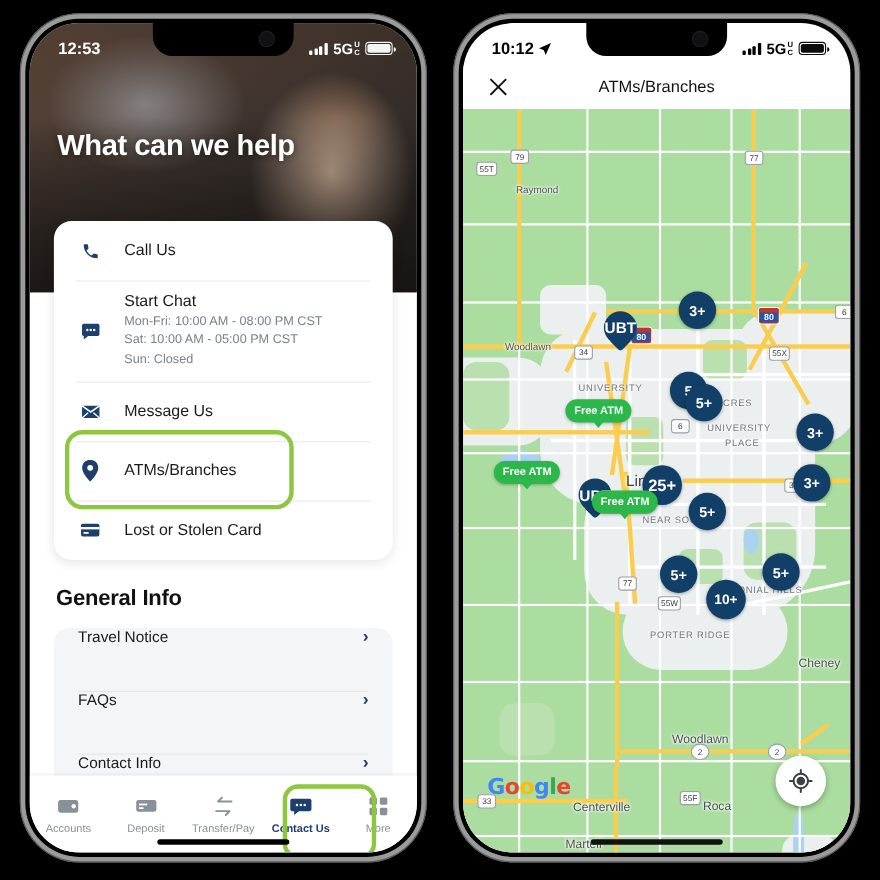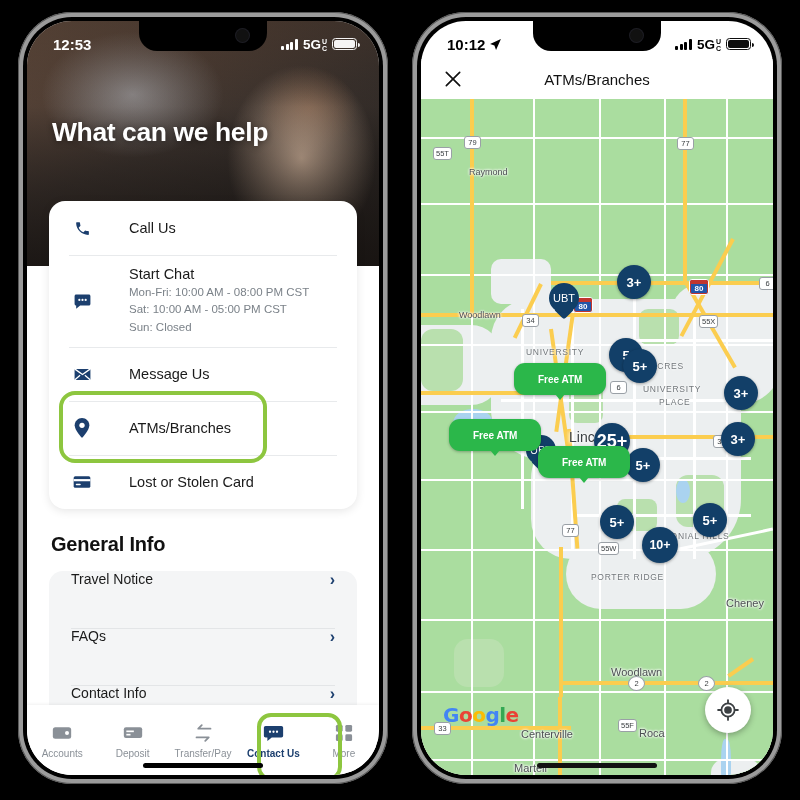--- a/index.html
+++ b/index.html
@@ -59,21 +59,21 @@
   .hero-bg::after{ content:""; position:absolute; inset:0;
       background:linear-gradient(180deg, rgba(20,16,14,.30) 0%, rgba(20,16,14,.10) 35%,
                  rgba(20,16,14,.45) 72%, rgba(20,16,14,.72) 100%); }
   .hero-title{ position:absolute; left:25px; top:96px; z-index:5; color:#fff;
                font-size:26.5px; font-weight:bold; line-height:1.18;
                letter-spacing:-.4px; text-shadow:0 1px 6px rgba(0,0,0,.45); }
 
   .card{ position:absolute; left:22px; right:22px; top:180px; background:#fff;
          border-radius:16px; z-index:8; box-shadow:0 2px 10px rgba(0,0,0,.10);
          overflow:hidden; }
-  .row{ display:flex; align-items:center; gap:34px; padding:0 20px;
+  .row{ display:flex; align-items:center; gap:18px; padding:0 20px;
         min-height:54px; position:relative; }
   .row + .row::before{ content:""; position:absolute; left:20px; right:20px; top:0;
                        height:1px; background:#e8eaec; }
   .row-ic{ width:26px; flex:0 0 26px; display:flex; align-items:center;
            justify-content:center; color:#1c3f6e; }
   .row-txt{ font-size:14.5px; color:#1a1a1a; }
   .row-title{ font-size:14.5px; color:#1a1a1a; margin-bottom:2px; }
   .row-sub{ font-size:11.5px; color:#7b8289; line-height:1.52; }
   .row-chat{ padding-top:11px; padding-bottom:11px; align-items:center; }
 
@@ -133,25 +133,25 @@
         padding-bottom:1px; box-shadow:0 0 0 1px #c1352e inset; }
   .i80::before{ content:""; position:absolute; top:0; left:0; right:0; height:4px;
                 background:#c1352e; border-radius:2px 2px 0 0; }
 
   .pin{ position:absolute; border-radius:50%; background:#123f68; color:#fff;
         display:flex; align-items:center; justify-content:center; font-weight:bold;
         box-shadow:0 1px 3px rgba(0,0,0,.35); }
   .pin-drop{ position:absolute; width:30px; height:40px; }
   .pin-drop .head{ position:absolute; top:0; left:0; width:30px; height:30px;
       border-radius:50% 50% 50% 50%; background:#123f68; display:flex;
-      align-items:center; justify-content:center; color:#fff; font-weight:normal;
-      font-size:11px; }
+      align-items:center; justify-content:center; color:#fff; font-weight:bold;
+      font-size:14px; }
   .pin-drop .tail{ position:absolute; top:21px; left:50%; transform:translateX(-50%) rotate(45deg);
       width:13px; height:13px; background:#123f68; border-radius:0 0 3px 0; }
-  .atmtag{ position:absolute; height:32px; padding:0 24px; border-radius:11px;
+  .atmtag{ position:absolute; height:21px; padding:0 8px; border-radius:11px;
            background:#2bb74a; color:#fff; font-size:10px; font-weight:bold;
            display:flex; align-items:center; box-shadow:0 1px 3px rgba(0,0,0,.28); }
   .atmtag::after{ content:""; position:absolute; bottom:-5px; left:50%;
                   transform:translateX(-50%); width:0; height:0;
                   border-left:5px solid transparent; border-right:5px solid transparent;
                   border-top:6px solid #2bb74a; }
   .glogo{ position:absolute; left:22px; bottom:48px; font-size:20px; font-weight:bold;
           letter-spacing:-.5px; font-family:"DejaVu Sans", sans-serif; }
   .glogo span:nth-child(1){color:#4285f4} .glogo span:nth-child(2){color:#ea4335}
   .glogo span:nth-child(3){color:#fbbc05} .glogo span:nth-child(4){color:#4285f4}
@@ -490,21 +490,21 @@
         <div class="pin-drop" style="left:105px;top:336px">
           <div class="tail"></div>
           <div class="head">UBT</div>
         </div>
 
         <div class="pin" style="left:196px;top:166px;width:34px;height:34px;font-size:13px">3+</div>
         <div class="pin" style="left:188px;top:239px;width:34px;height:34px;font-size:13px">5</div>
         <div class="pin" style="left:202px;top:250px;width:34px;height:34px;font-size:13px">5+</div>
         <div class="pin" style="left:303px;top:277px;width:34px;height:34px;font-size:13px">3+</div>
         <div class="pin" style="left:300px;top:323px;width:34px;height:34px;font-size:13px">3+</div>
-        <div class="pin" style="left:173px;top:324px;width:36px;height:36px;font-size:18px">25+</div>
+        <div class="pin" style="left:163px;top:324px;width:36px;height:36px;font-size:15px">25+</div>
         <div class="pin" style="left:205px;top:349px;width:34px;height:34px;font-size:13px">5+</div>
         <div class="pin" style="left:179px;top:406px;width:34px;height:34px;font-size:13px">5+</div>
         <div class="pin" style="left:221px;top:428px;width:36px;height:36px;font-size:12.5px">10+</div>
         <div class="pin" style="left:272px;top:404px;width:34px;height:34px;font-size:13px">5+</div>
 
         <div class="atmtag" style="left:93px;top:264px">Free ATM</div>
         <div class="atmtag" style="left:28px;top:320px">Free ATM</div>
         <div class="atmtag" style="left:117px;top:347px">Free ATM</div>
 
         <div class="glogo">

